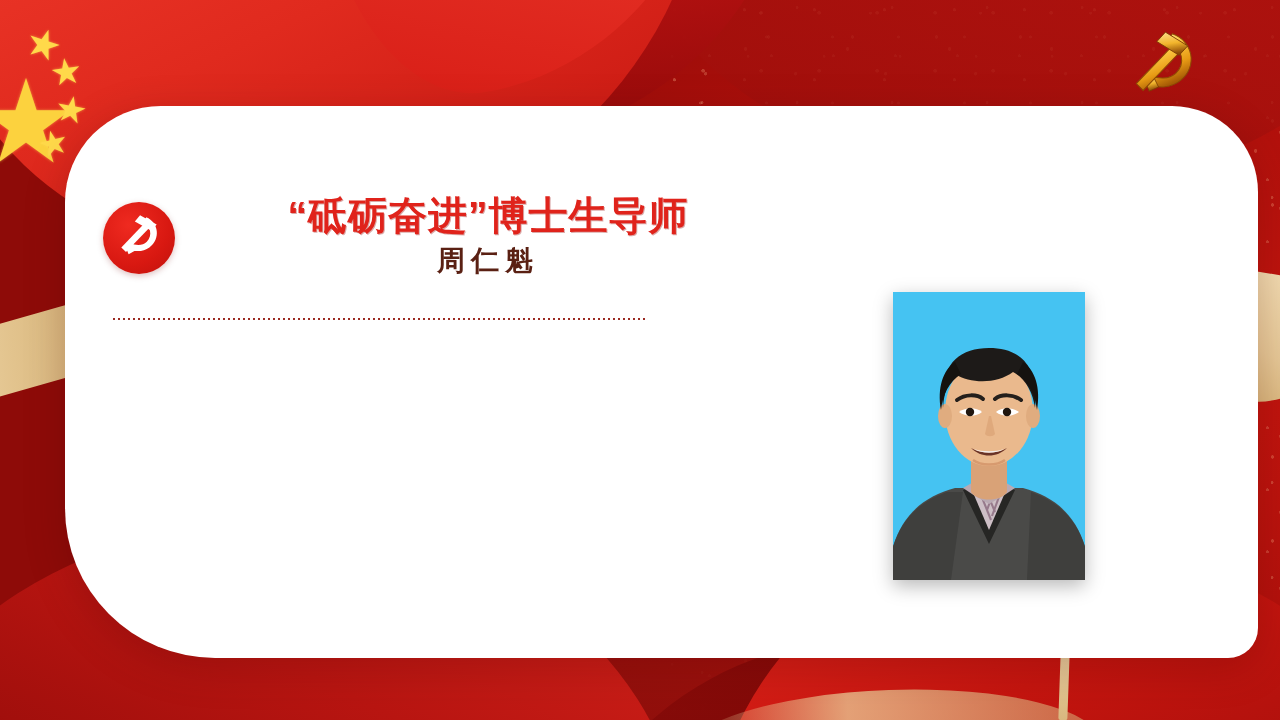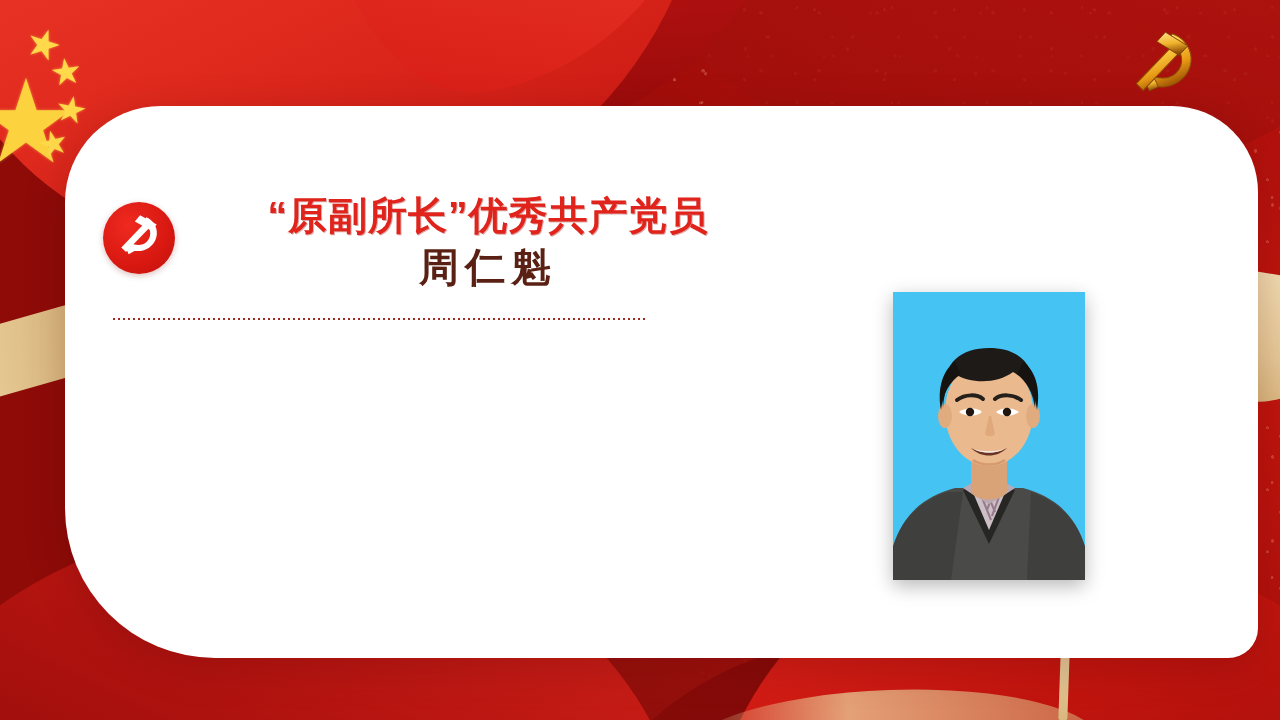--- a/index.html
+++ b/index.html
@@ -217,21 +217,21 @@
     font-weight: 700;
     color: #e0231b;
     letter-spacing: 1px;
     line-height: 1.15;
     white-space: nowrap;
     text-shadow: 1px 1px 0 rgba(150,10,5,.35);
   }
   .title-name {
     margin-top: 6px;
     font-family: "Liberation Serif", "DejaVu Serif", serif;
-    font-size: 40px;
+    font-size: 28px;
     font-weight: 700;
     color: #5a2013;
     letter-spacing: 6px;
     line-height: 1.15;
   }
 
   .divider {
     position: absolute;
     left: 48px;
     top: 212px;
@@ -331,21 +331,21 @@
         <svg viewBox="0 0 100 100" width="52" height="52" aria-hidden="true">
           <path d="M64 14 C88 24 92 56 70 72 C58 81 40 81 28 74 L33 63 C44 69 57 69 65 61 C77 49 72 30 58 23 Z" fill="#ffffff"></path>
           <path d="M24 70 L36 64 L43 78 L30 85 Z" fill="#ffffff"></path>
           <path d="M16 72 L62 24 L71 33 L25 81 Z" fill="#ffffff"></path>
           <path d="M52 10 L84 28 L74 40 L42 22 Z" fill="#ffffff"></path>
         </svg>
       </span>
     </div>
 
     <div class="title-block">
-      <div class="title-main">“原副所长”优秀共产党员</div>
+      <div class="title-main">“砥砺奋进”博士生导师</div>
       <div class="title-name">周仁魁</div>
     </div>
 
     <div class="divider"></div>
 
 
     <div class="portrait">
       <svg viewBox="0 0 192 288" width="192" height="288" aria-hidden="true">
         <rect x="0" y="0" width="192" height="288" fill="#45c3f2"></rect>
 

